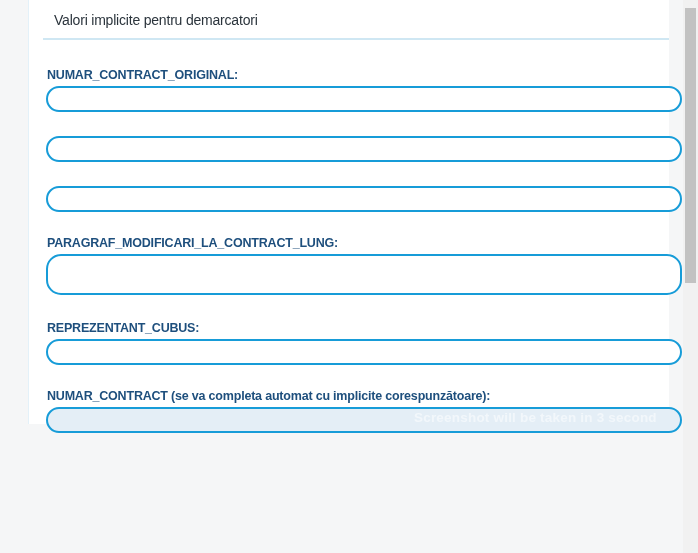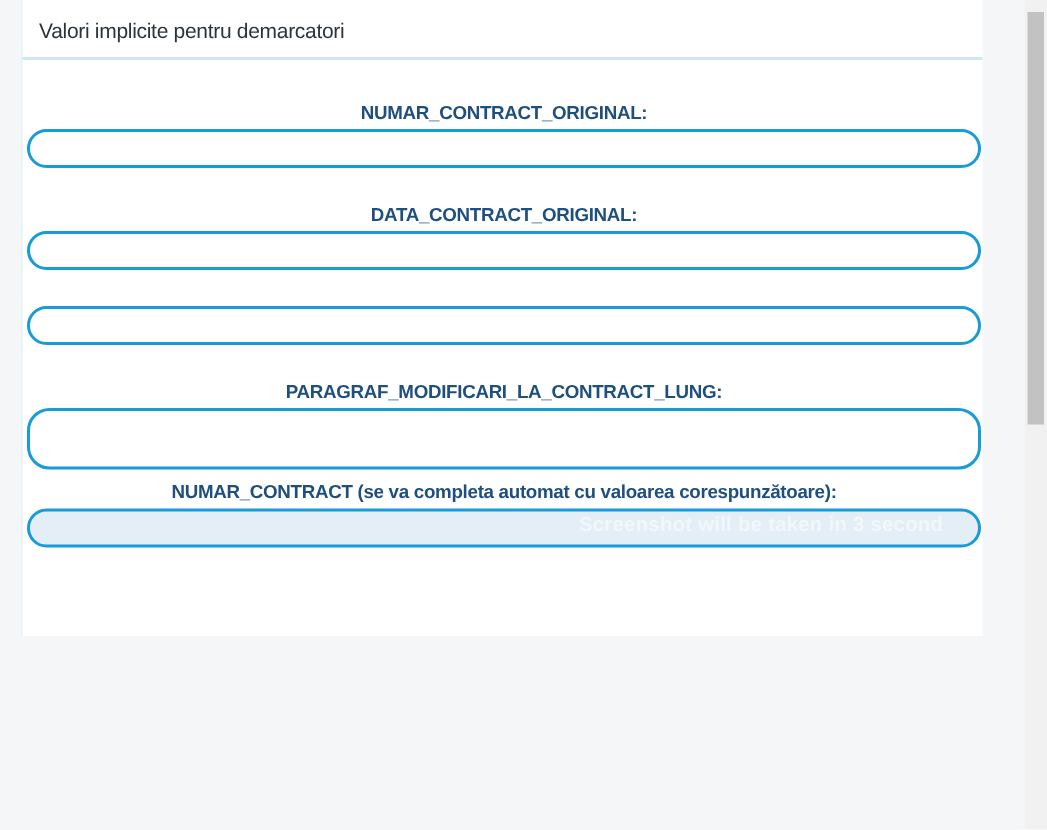--- a/index.html
+++ b/index.html
@@ -8,50 +8,50 @@
     --scroll_thumb:#c2c2c2; --scroll_track:#f1f1f1; --watermark:#f2f7fb;
   }
   *{box-sizing:border-box; margin:0; padding:0;}
   html,body{width:698px; height:553px; overflow:hidden;}
   body{
     background:var(--page_bg);
     font-family:"Liberation Sans", sans-serif;
     position:relative;
   }
   .panel{
-    position:absolute; left:14px; top:0; width:641px; height:424px;
+    position:absolute; left:28px; top:0; width:641px; height:424px;
     background:var(--panel_bg);
     border-left:1px solid #e3f1f9;
+    padding-left:14px;
   }
   .panel-title{
     margin:12px 0 0 11px;
     font-size:14px; color:var(--title); letter-spacing:-0.2px;
   }
   .divider{
     margin-top:10px; height:2px; background:var(--divider); width:100%;
   }
   .fields{ padding:28px 2px 0 3px; }
   .field{ margin-bottom:24px; position:relative; }
   .field-label{
     display:block; margin:0 0 4px 1px;
     font-size:12.5px; font-weight:700; color:var(--label);
     letter-spacing:-0.2px;
-    text-align:center;
   }
   .pill-input, .pill-textarea{
     display:block; width:636px; height:26px;
     border:2px solid var(--accent); border-radius:13px;
     background:#fff; outline:none;
     padding:0 12px; font-size:13px; color:#333;
     font-family:"Liberation Sans", sans-serif;
   }
   .pill-textarea{
     height:41px; border-radius:15px; resize:none; padding:6px 12px;
   }
-  .field.textarea-field{ margin-bottom:8px; }
+  .field.textarea-field{ margin-bottom:26px; }
   .field.filled .pill-input{ background:var(--filled_input_bg); }
   .watermark{
     position:absolute; left:368px; top:21px;
     font-size:13.5px; font-weight:700; color:var(--watermark);
     letter-spacing:0.2px; pointer-events:none; white-space:nowrap;
   }
   .scrollbar{
     position:absolute; right:0; top:0; width:15px; height:553px;
     background:var(--scroll_track);
   }
@@ -68,37 +68,40 @@
   <div class="divider"></div>
 
   <div class="fields">
 
     <div class="field">
       <label class="field-label">NUMAR_CONTRACT_ORIGINAL:</label>
       <input class="pill-input" type="text" value="" style="">
     </div>
 
     <div class="field">
-      <label class="field-label">DATA_CONTRACT_ORIGINAL:</label>
       <input class="pill-input" type="text" value="" style="">
     </div>
 
     <div class="field">
       <input class="pill-input" type="text" value="" style="">
     </div>
 
     <div class="field textarea-field">
       <label class="field-label">PARAGRAF_MODIFICARI_LA_CONTRACT_LUNG:</label>
       <textarea class="pill-textarea" style=""></textarea>
     </div>
 
 
+    <div class="field">
+      <label class="field-label">REPREZENTANT_CUBUS:</label>
+      <input class="pill-input" type="text" value="" style="">
+    </div>
 
     <div class="field filled">
-      <label class="field-label">NUMAR_CONTRACT (se va completa automat cu valoarea corespunzătoare):</label>
+      <label class="field-label">NUMAR_CONTRACT (se va completa automat cu implicite corespunzătoare):</label>
       <input class="pill-input" type="text" value="" style="">
       <div class="watermark">Screenshot will be taken in 3 second</div>
     </div>
 
   </div>
 </div>
 
 <div class="scrollbar">
   <div class="scroll-thumb"></div>
 </div>

